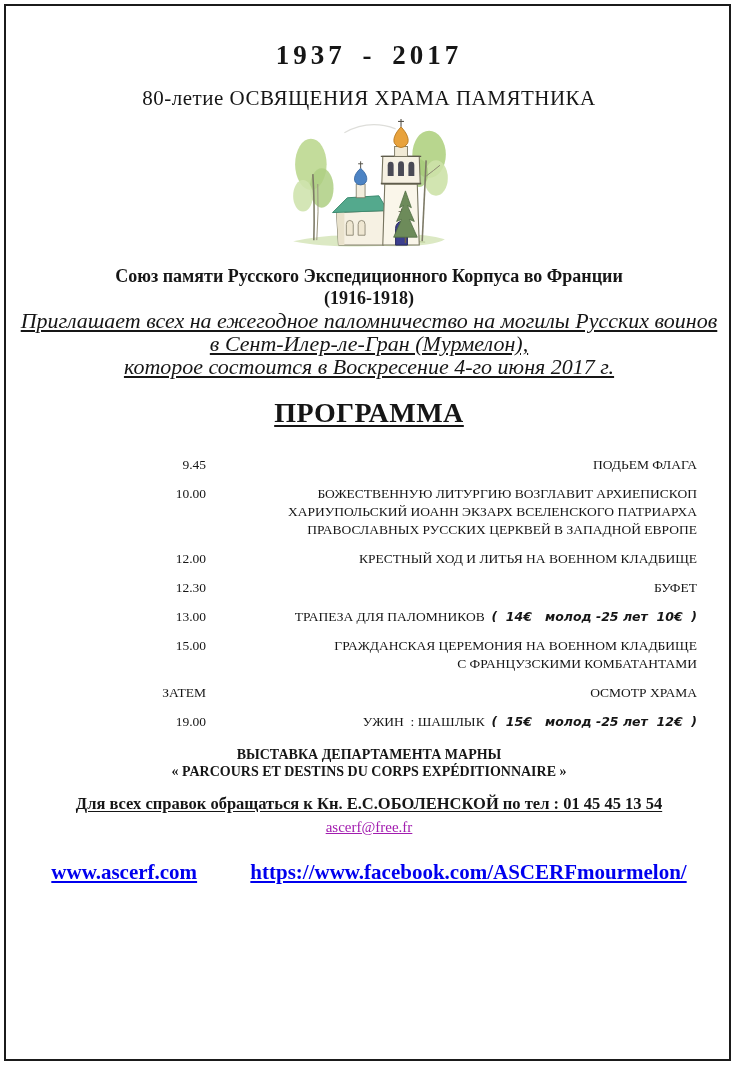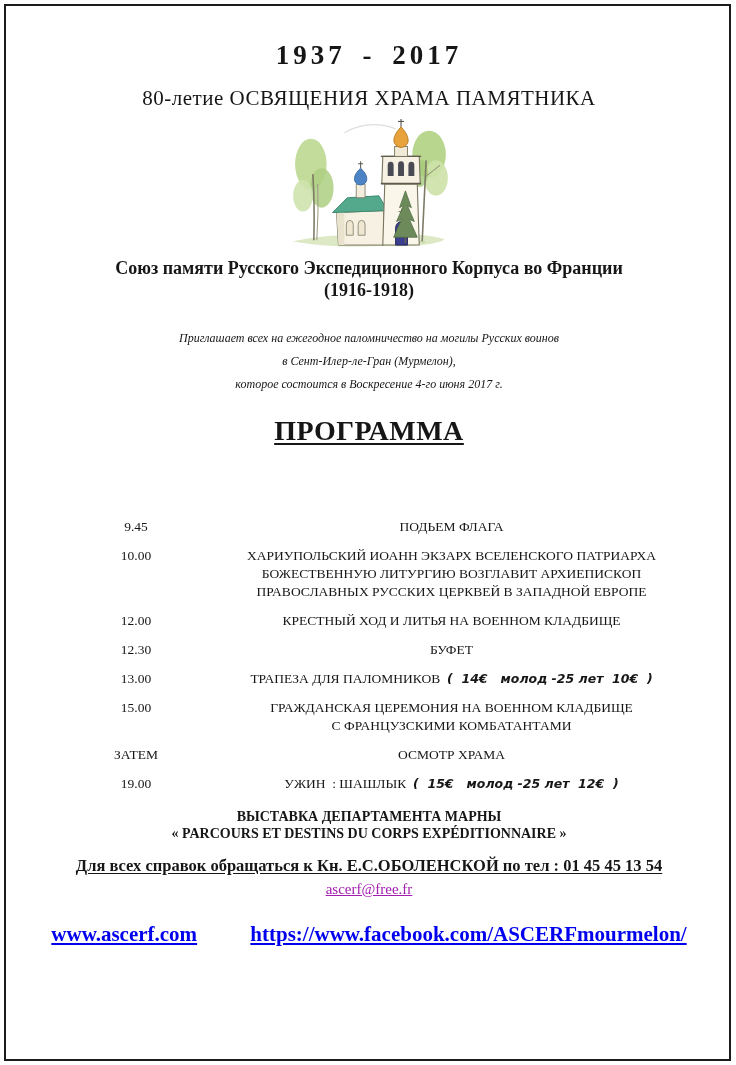--- a/index.html
+++ b/index.html
@@ -24,36 +24,36 @@
     font-size:27px;font-weight:bold;
     letter-spacing:4px;word-spacing:6px;
   }
   .subtitle{
     margin-top:15px;
     font-size:21px;letter-spacing:0.5px;
   }
   .church-wrap{margin-top:6px;height:136px;}
   .church-wrap svg{width:170px;height:133px;}
 
-  .org-name{margin-top:4px;font-size:18px;font-weight:bold;line-height:22px;}
+  .org-name{margin-top:12px;font-size:18px;font-weight:bold;line-height:22px;}
   .org-years{font-size:18px;font-weight:bold;line-height:22px;}
 
-  .invitation{margin-top:26px;font-size:12px;font-style:italic;line-height:23px;}
+  .invitation{font-size:22px;font-style:italic;line-height:23px;text-decoration:underline;}
 
   .program-heading{
     margin-top:19px;
     font-size:28px;font-weight:bold;
     text-decoration:underline;
     text-underline-offset:3px;
     letter-spacing:0.5px;
   }
 
   .schedule{
-    margin-top:71px;
-    text-align:center;
+    margin-top:27px;
+    text-align:right;
     padding-left:65px;padding-right:40px;
     font-size:13.5px;line-height:18px;
   }
   .schedule-row{
     display:grid;
     grid-template-columns:140px 1fr;
     margin-bottom:11px;
   }
   .schedule-time{white-space:pre;}
   .schedule-desc span{white-space:pre-wrap;}
@@ -166,22 +166,22 @@
       <div class="schedule-row">
         <div class="schedule-time">9.45</div>
         <div class="schedule-desc">
           <div><span>ПОДЬЕМ ФЛАГА</span></div>
         </div>
       </div>
 
       <div class="schedule-row">
         <div class="schedule-time">10.00</div>
         <div class="schedule-desc">
+          <div><span>БОЖЕСТВЕННУЮ ЛИТУРГИЮ ВОЗГЛАВИТ АРХИЕПИСКОП</span></div>
           <div><span>ХАРИУПОЛЬСКИЙ ИОАНН ЭКЗАРХ ВСЕЛЕНСКОГО ПАТРИАРХА</span></div>
-          <div><span>БОЖЕСТВЕННУЮ ЛИТУРГИЮ ВОЗГЛАВИТ АРХИЕПИСКОП</span></div>
           <div><span>ПРАВОСЛАВНЫХ РУССКИХ ЦЕРКВЕЙ В ЗАПАДНОЙ ЕВРОПЕ</span></div>
         </div>
       </div>
 
       <div class="schedule-row">
         <div class="schedule-time">12.00</div>
         <div class="schedule-desc">
           <div><span>КРЕСТНЫЙ ХОД И ЛИТЬЯ НА ВОЕННОМ КЛАДБИЩЕ</span></div>
         </div>
       </div>

